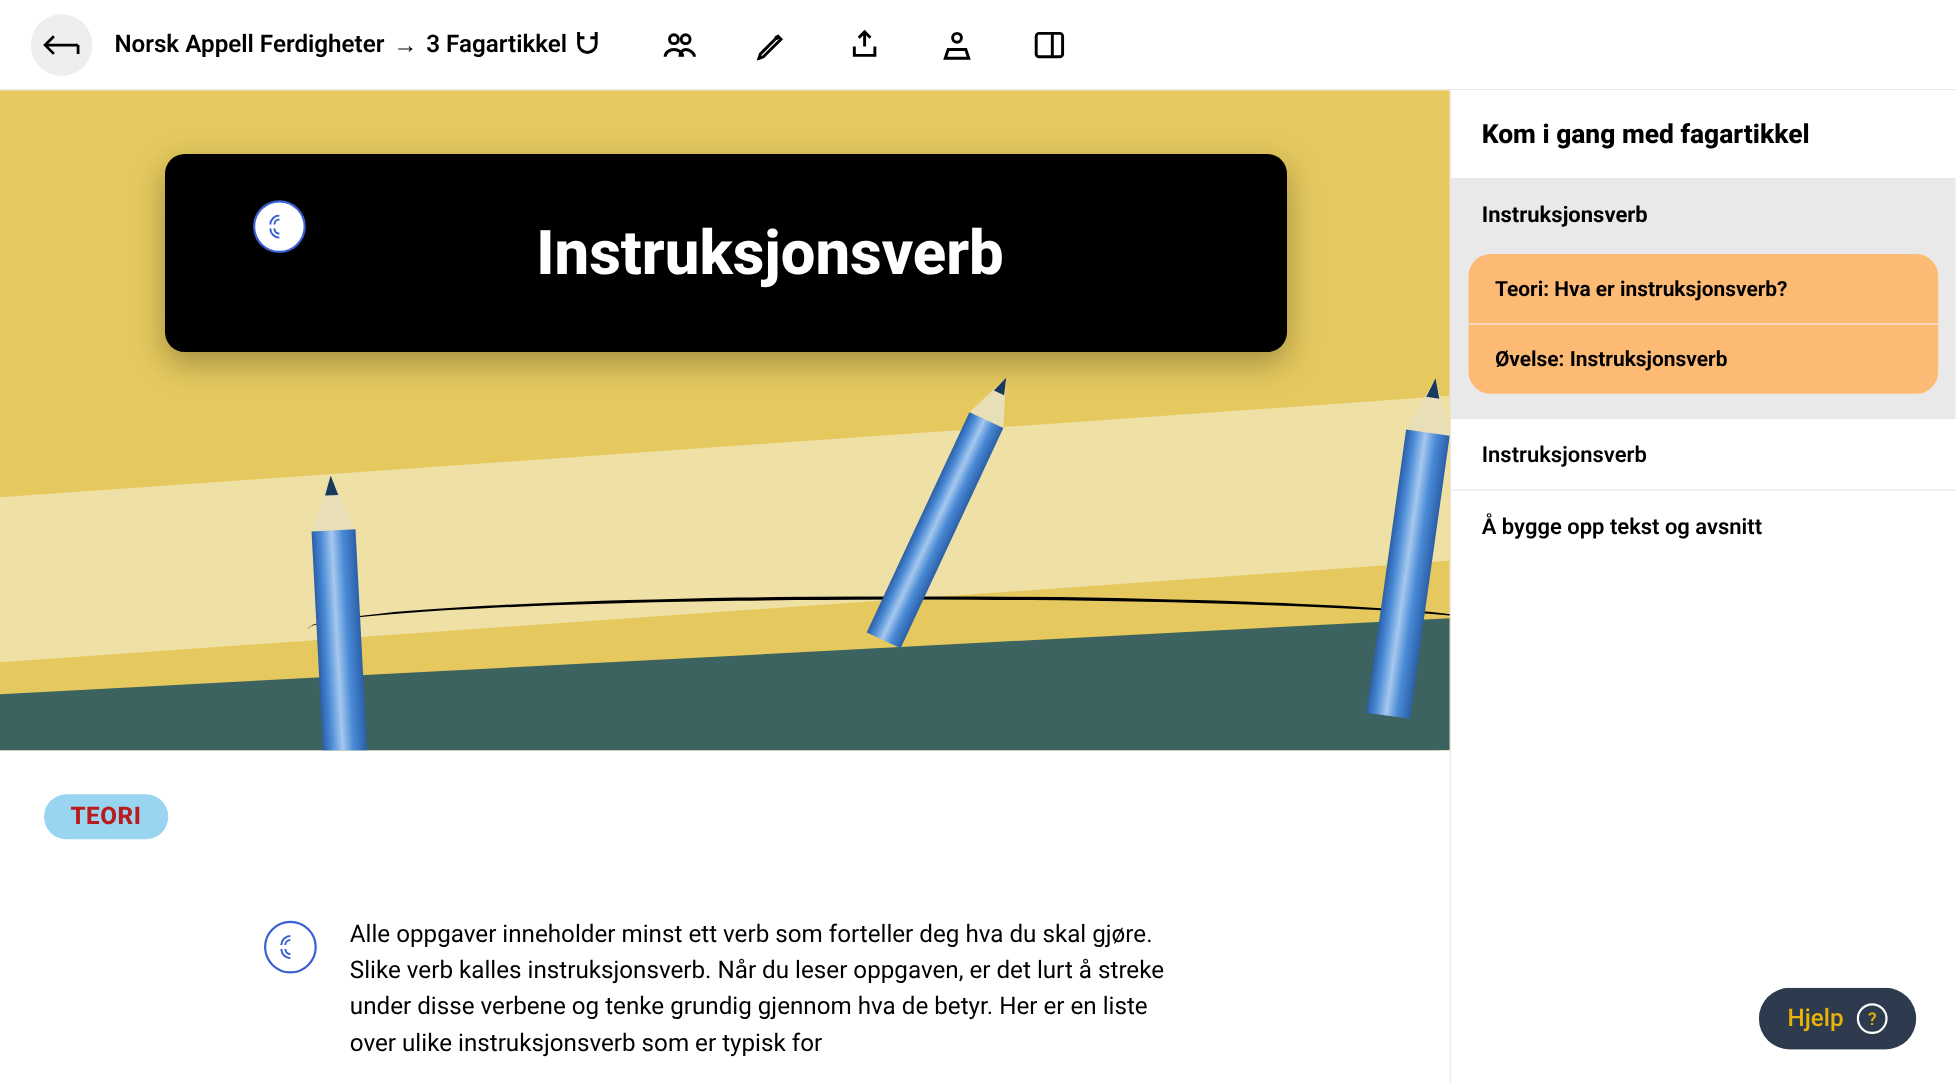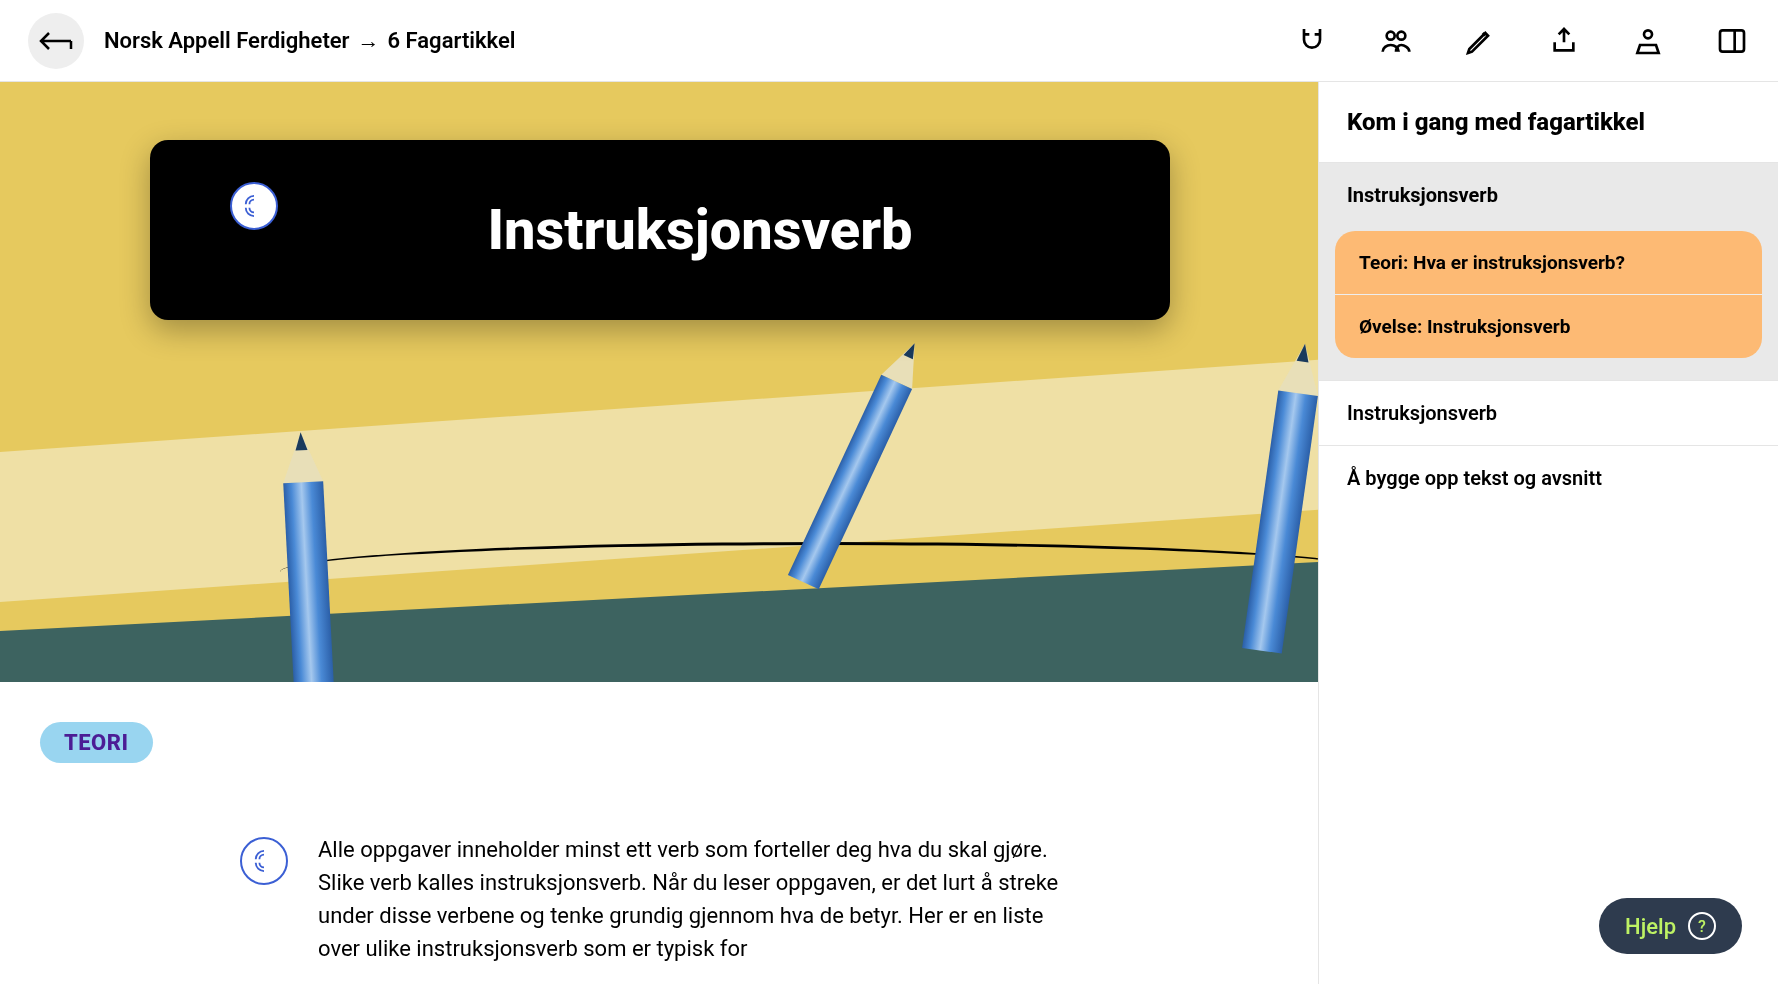--- a/index.html
+++ b/index.html
@@ -11,21 +11,21 @@
     height: 984px;
     overflow: hidden;
     position: relative;
   }
   .topbar {
     height: 82px;
     border-bottom: 1px solid #e5e5e5;
     display: flex;
     align-items: center;
     padding: 0 28px;
-    justify-content: space-between;
+    justify-content: flex-start;
   }
   .topbar-left {
     display: flex;
     align-items: center;
     gap: 20px;
   }
   .back-btn {
     width: 56px;
     height: 56px;
     border-radius: 50%;
@@ -108,21 +108,21 @@
     margin: 0 auto;
     text-align: center;
     width: 100%;
   }
   .content {
     padding: 40px 40px 0 40px;
   }
   .pill {
     display: inline-block;
     background: #99d5f0;
-    color: #4c1d95;
+    color: #b91c1c;
     font-weight: 800;
     font-size: 22px;
     letter-spacing: 0.5px;
     padding: 8px 24px;
     border-radius: 999px;
   }
   .article {
     margin-top: 70px;
     display: flex;
     gap: 30px;
@@ -191,21 +191,21 @@
     font-size: 19px;
     border-bottom: 1px solid #eee;
     cursor: pointer;
   }
   .sub-item:last-child { border-bottom: none; }
   .help-pill {
     position: fixed;
     right: 36px;
     bottom: 30px;
     background: #2e3b4e;
-    color: #bef264;
+    color: #eab308;
     font-size: 22px;
     font-weight: 500;
     padding: 14px 26px;
     border-radius: 999px;
     display: flex;
     align-items: center;
     gap: 12px;
     cursor: pointer;
   }
   .help-q {
@@ -286,21 +286,21 @@
 <div class="topbar">
   <div class="topbar-left">
     <div class="back-btn">
       <svg width="34" height="24" viewBox="0 0 34 24" fill="none" stroke="#000" stroke-width="2.5">
         <path d="M10 4 L2 12 L10 20 M2 12 H32 M32 12 V20"></path>
       </svg>
     </div>
     <div class="breadcrumb">
       <span>Norsk Appell Ferdigheter</span>
       <span class="breadcrumb-arrow">→</span>
-      <span>6 Fagartikkel</span>
+      <span>3 Fagartikkel</span>
     </div>
   </div>
   <div class="topbar-right">
     <div class="icon-btn">
       <svg width="32" height="32" viewBox="0 0 24 24" fill="none" stroke="#000" stroke-width="2">
           <path d="M6 3v8a6 6 0 0012 0V3M6 7h4M14 7h4"></path>
         </svg>
     </div>
     <div class="icon-btn">
       <svg width="32" height="32" viewBox="0 0 24 24" fill="none" stroke="#000" stroke-width="2">

